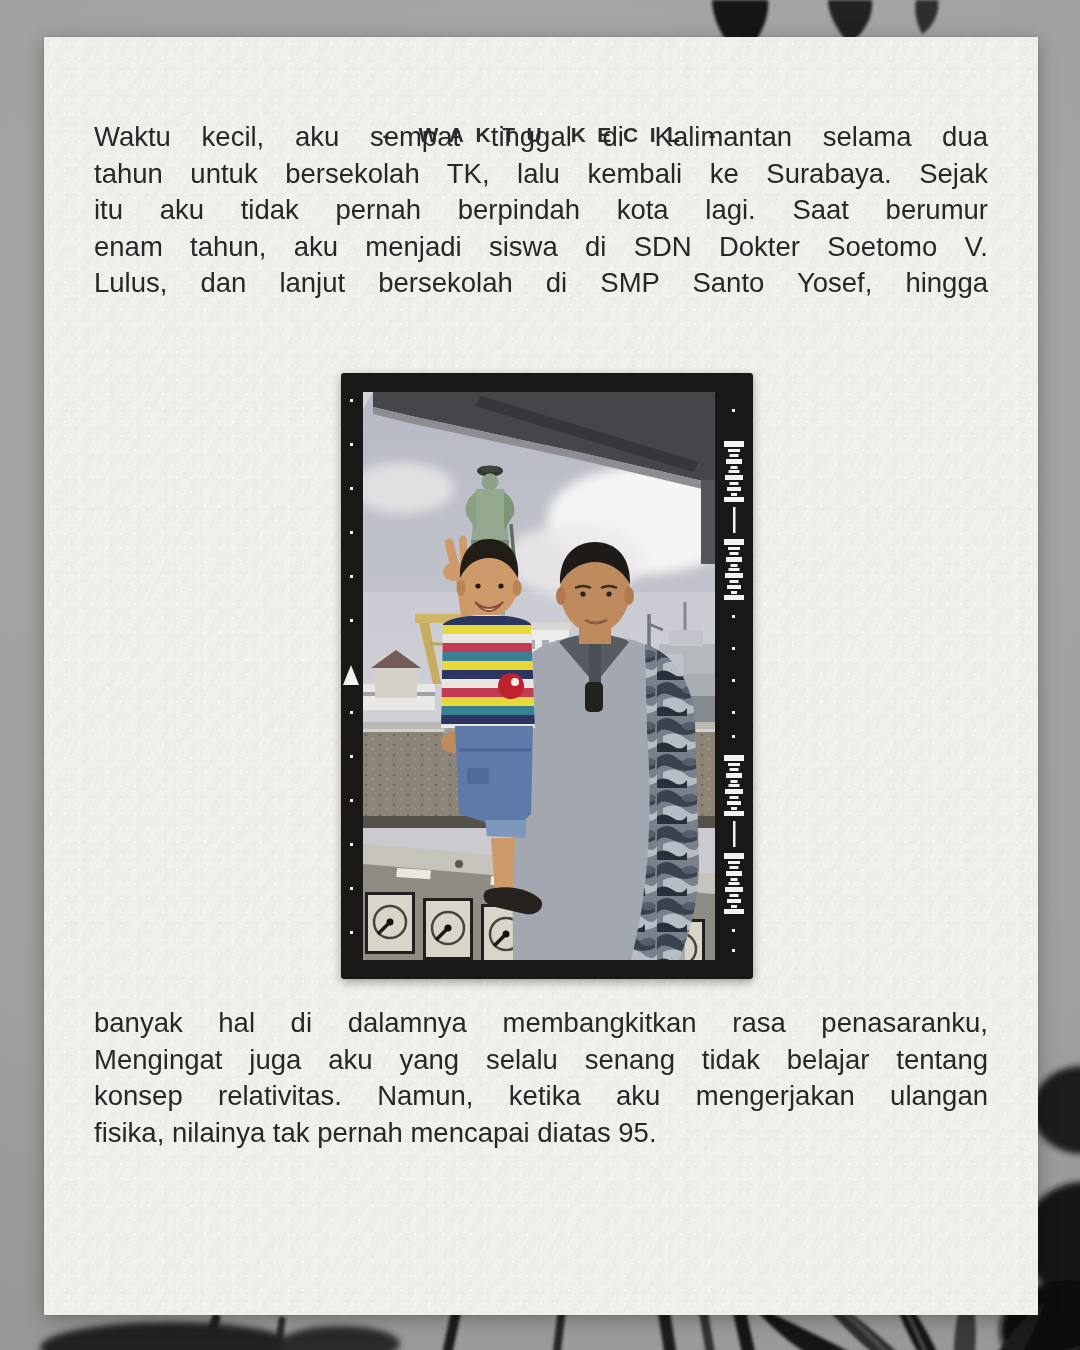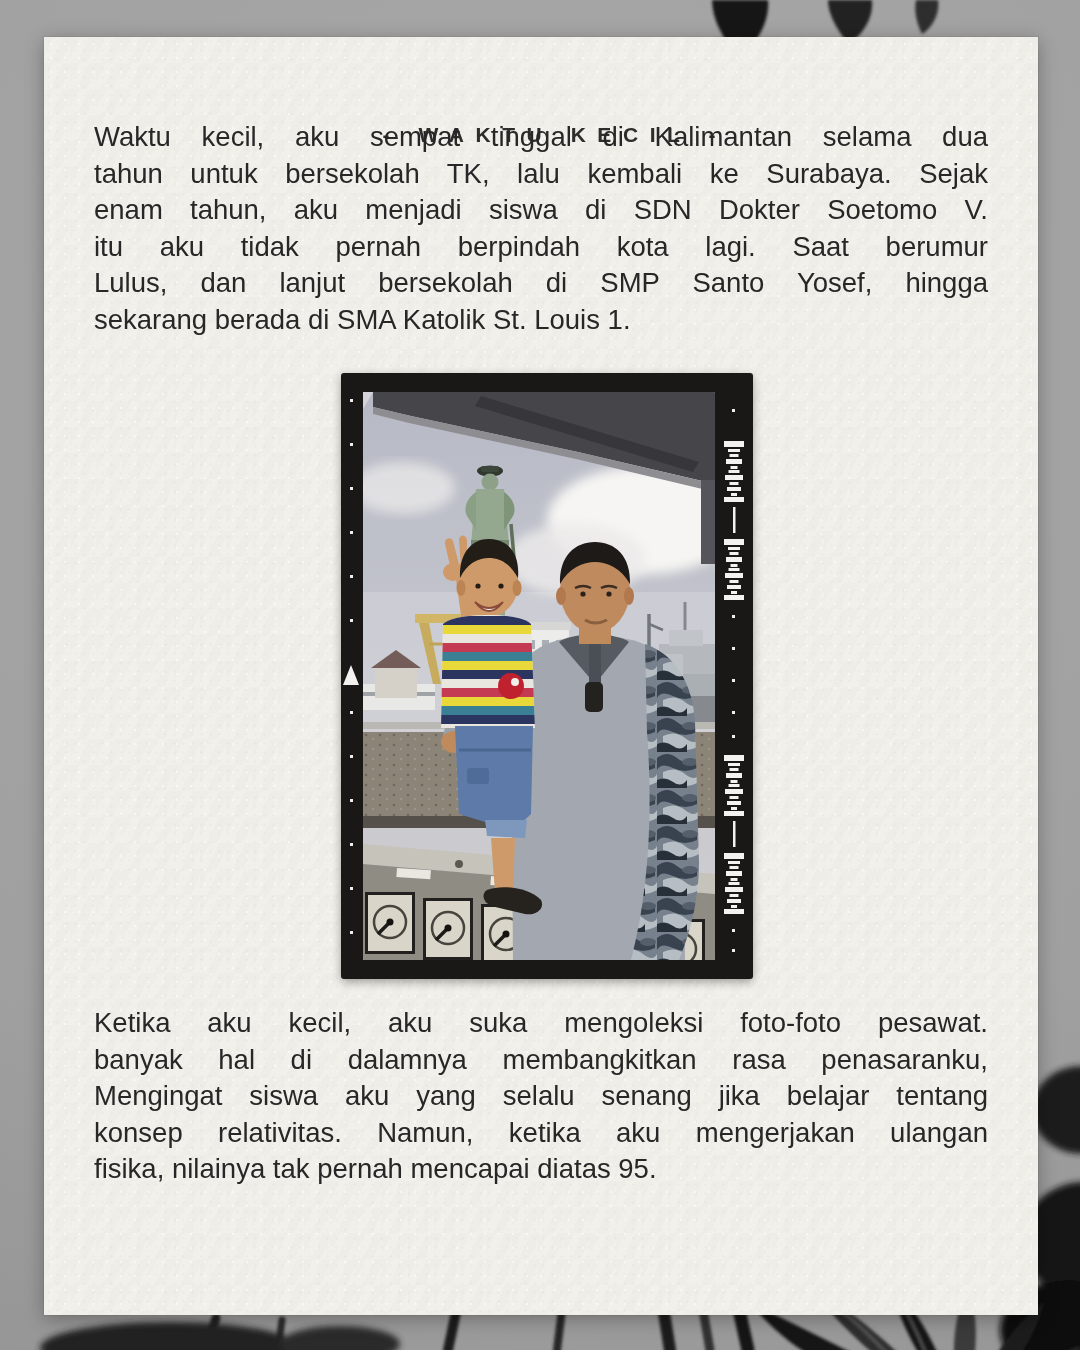--- a/index.html
+++ b/index.html
@@ -87,24 +87,23 @@
   </g>
 </svg>
 
 <div class="paper-card">
 
   <div class="page-title">- WAKTU KECIL -</div>
 
   <div class="body-par par-one">
     <div class="tline">Waktu kecil, aku sempat tinggal di Kalimantan selama dua</div>
     <div class="tline">tahun untuk bersekolah TK, lalu kembali ke Surabaya. Sejak</div>
+    <div class="tline">itu aku tidak pernah berpindah kota lagi. Saat berumur</div>
     <div class="tline">enam tahun, aku menjadi siswa di SDN Dokter Soetomo V.</div>
-    <div class="tline">itu aku tidak pernah berpindah kota lagi. Saat berumur</div>
     <div class="tline">Lulus, dan lanjut bersekolah di SMP Santo Yosef, hingga</div>
-    <div class="tline last">sekarang berada di SMA Katolik St. Louis 1.</div>
   </div>
 
   <div class="film-frame" role="img" aria-label="Film-framed photo: a man in a gray shirt with navy camouflage sleeves holds a smiling boy flashing a peace sign; behind them a naval officer statue, a yellow gantry crane, white harbor buildings and gray navy ships under a hazy sky; a row of instrument gauges sits in the foreground.">
 
     <div class="film-photo">
       <svg width="352" height="568" viewBox="0 0 352 568" aria-hidden="true">
         <defs>
           <linearGradient id="sky" x1="0" y1="0" x2="0" y2="1">
             <stop offset="0" stop-color="#b7bac6"></stop>
               <stop offset=".55" stop-color="#c6c7ce"></stop>
@@ -339,20 +338,19 @@
           <rect x="391" y="362" width="3" height="3"></rect>
             <rect x="391" y="556" width="3" height="3"></rect>
           <rect x="391" y="576" width="3" height="3"></rect>
             <rect x="391" y="36" width="3" height="3"></rect>
         </g>
       </g>
     </svg>
   </div>
 
   <div class="body-par par-two">
-    <div class="tline">Ketika aku kecil, aku suka mengoleksi foto-foto pesawat.</div>
     <div class="tline">banyak hal di dalamnya membangkitkan rasa penasaranku,</div>
-    <div class="tline">Mengingat siswa aku yang selalu senang jika belajar tentang</div>
+    <div class="tline">Mengingat juga aku yang selalu senang tidak belajar tentang</div>
     <div class="tline">konsep relativitas. Namun, ketika aku mengerjakan ulangan</div>
     <div class="tline last">fisika, nilainya tak pernah mencapai diatas 95.</div>
   </div>
 
 </div>
 
 </body></html>

